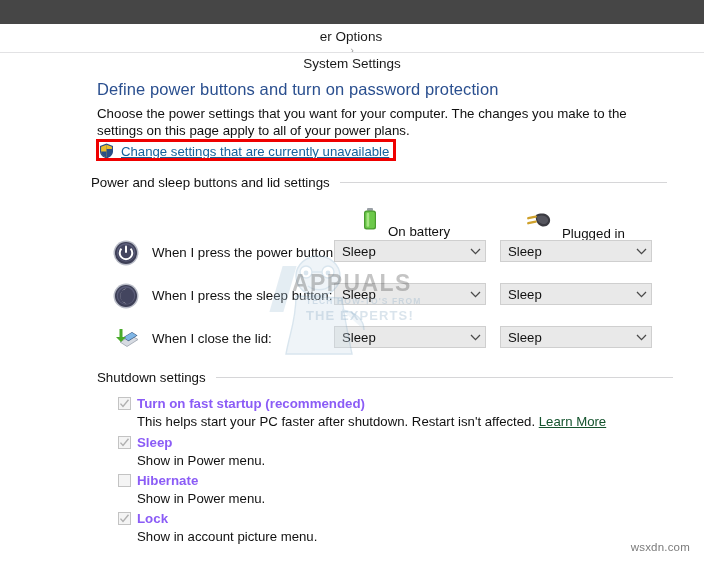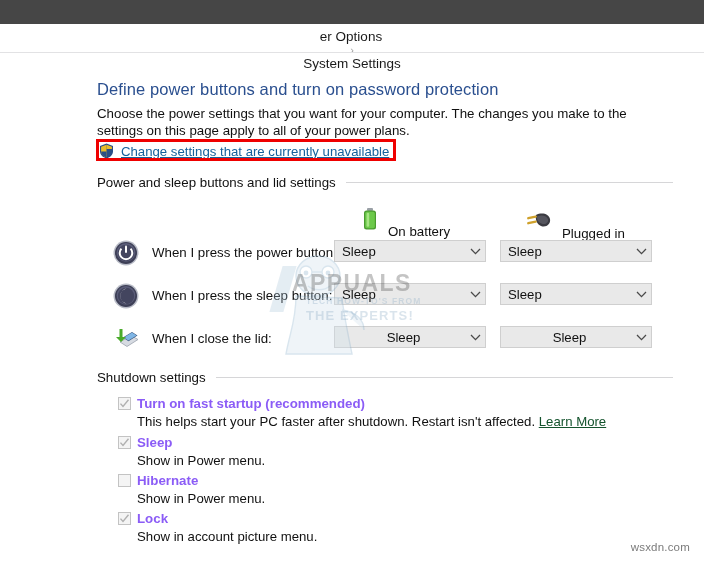--- a/index.html
+++ b/index.html
@@ -239,21 +239,21 @@
           <path d="M7.5 1.7 L12.9 3.8 V8.2 C12.9 11.2 10.6 13.4 7.5 14.3 Z" fill="#2b4f86"></path>
           <path d="M7.5 1.7 L2.1 3.8 V8.2 C2.1 11.2 4.4 13.4 7.5 14.3 Z" fill="#e9bc28"></path>
           <path d="M7.5 1.7 L12.9 3.8 V6.0 L7.5 6.0 Z" fill="#e9bc28"></path>
           <path d="M2.1 8.4 L7.5 8.4 V14.3 C4.4 13.4 2.1 11.2 2.1 8.4 Z" fill="#2b4f86"></path>
         </svg>
       </span>
       <span class="uac-link">Change settings that are currently unavailable</span>
     </div>
     <div class="callout-box"></div>
 
-    <div class="group-head" style="left:97px; top:122px;">
+    <div class="group-head" style="left:91px; top:122px;">
       <span class="gh-label">Power and sleep buttons and lid settings</span>
       <span class="gh-rule"></span>
     </div>
 
     <div class="col-heads">
       <div class="col-head" style="left:362px; top:0;">
         <span class="battery-ico">
           <svg width="16" height="24" viewBox="0 0 16 24">
             <rect x="5" y="1" width="6" height="3" rx="1" fill="#9aa0a6"></rect>
             <rect x="2" y="3.5" width="12" height="19" rx="2.5" fill="#4a9b30"></rect>
@@ -328,21 +328,21 @@
       <div class="combo c-plug">
         <span class="combo-text">Sleep</span>
         <span class="chev">
           <svg width="11" height="7" viewBox="0 0 11 7">
               <path d="M1 1 L5.5 5.6 L10 1" fill="none" stroke="#4a4a4a" stroke-width="1.3"></path>
             </svg>
         </span>
       </div>
     </div>
 
-    <div class="srow" style="top:273px;text-align:center;">
+    <div class="srow" style="top:273px;">
       <span class="row-ico">
         <svg width="26" height="26" viewBox="0 0 26 26">
           <path d="M7 16 L18 9.5 L25 13.5 L14 20.5 Z" fill="#d7dbe2"></path>
           <path d="M7 16 L18 9.5 L25 13.5 L14 20.5 Z" fill="none" stroke="#9aa2ad" stroke-width="0.8"></path>
           <path d="M10 11.5 L19 6 L24.5 9.4 L15.5 15.2 Z" fill="#37527a"></path>
           <path d="M10.8 11.4 L19 6.6 L23.6 9.4 L15.4 14.4 Z" fill="#7fb6e6"></path>
           <path d="M6.5 3 L6.5 11 L3 11 L8 16 L13 11 L9.5 11 L9.5 3 Z" fill="#4aab2b"></path>
         </svg>
       </span>
       <span class="row-label">When I close the lid:</span>

